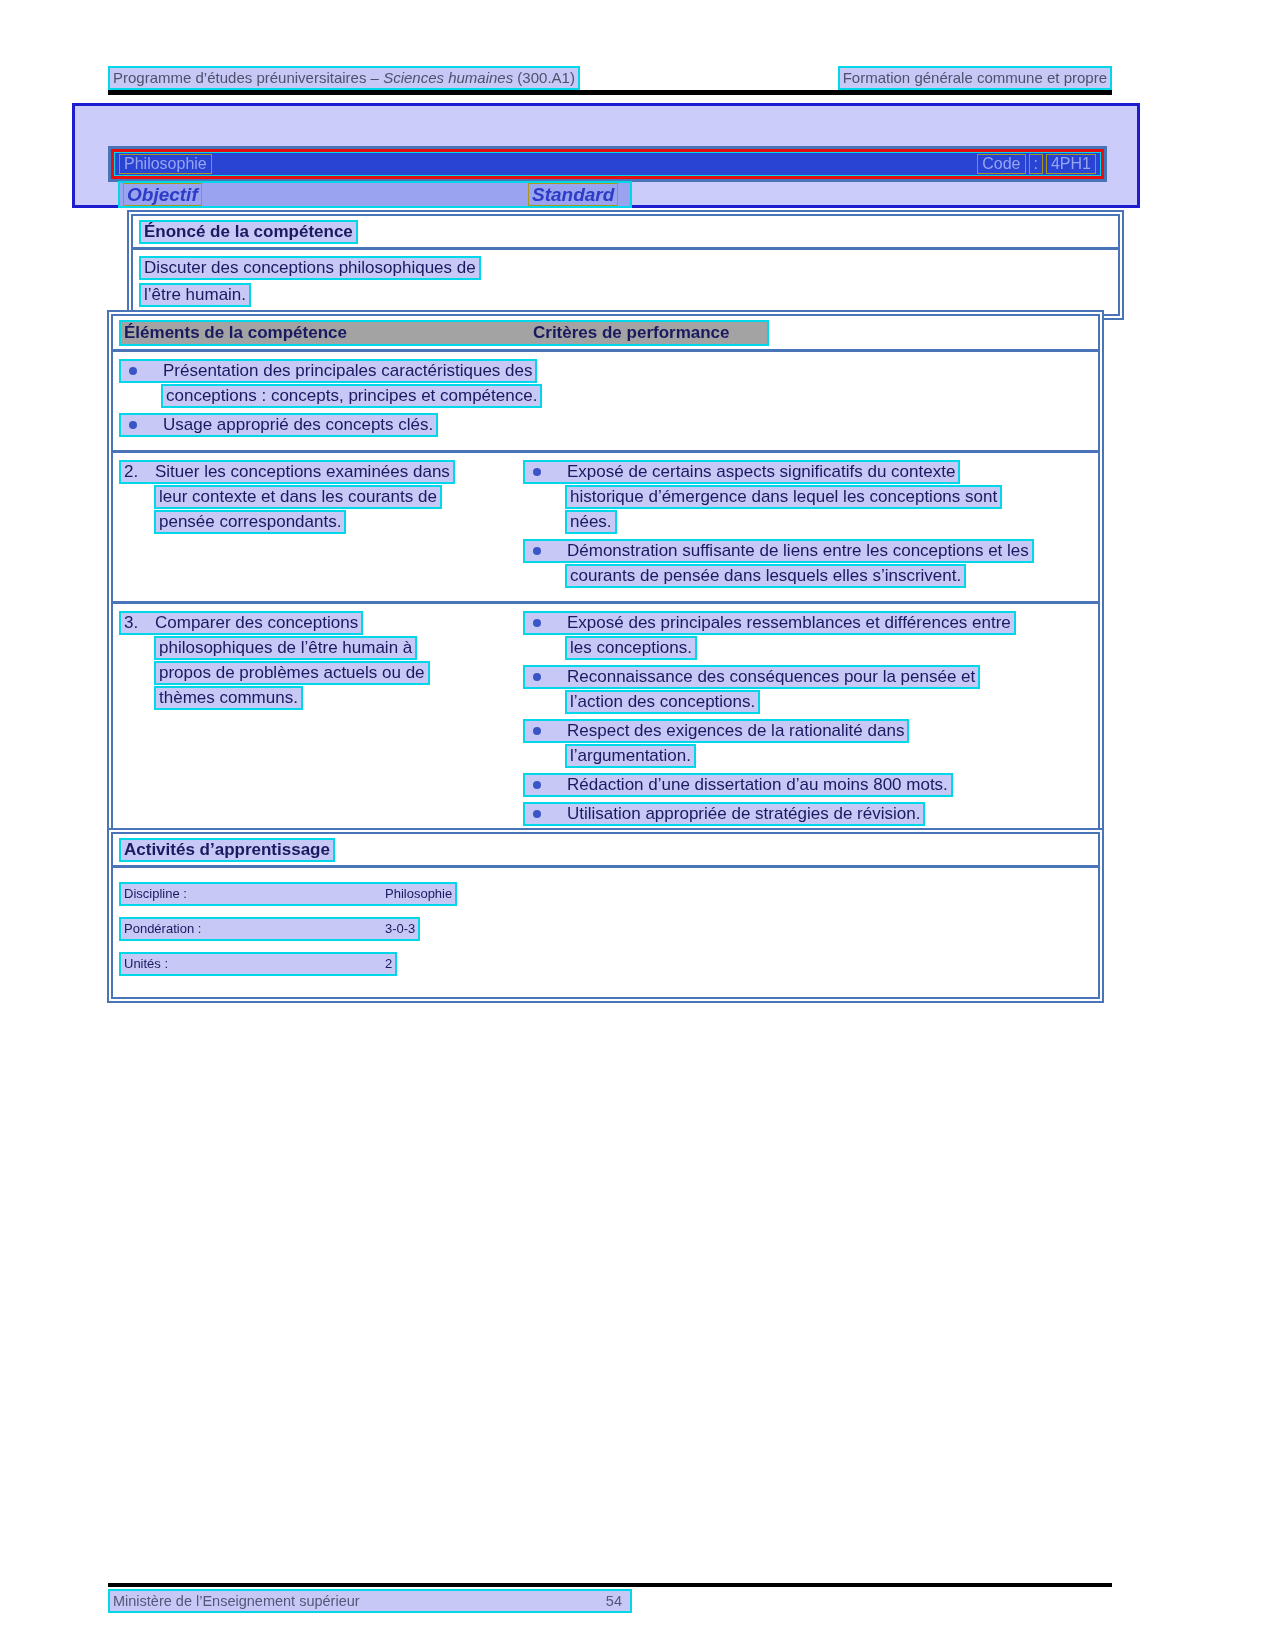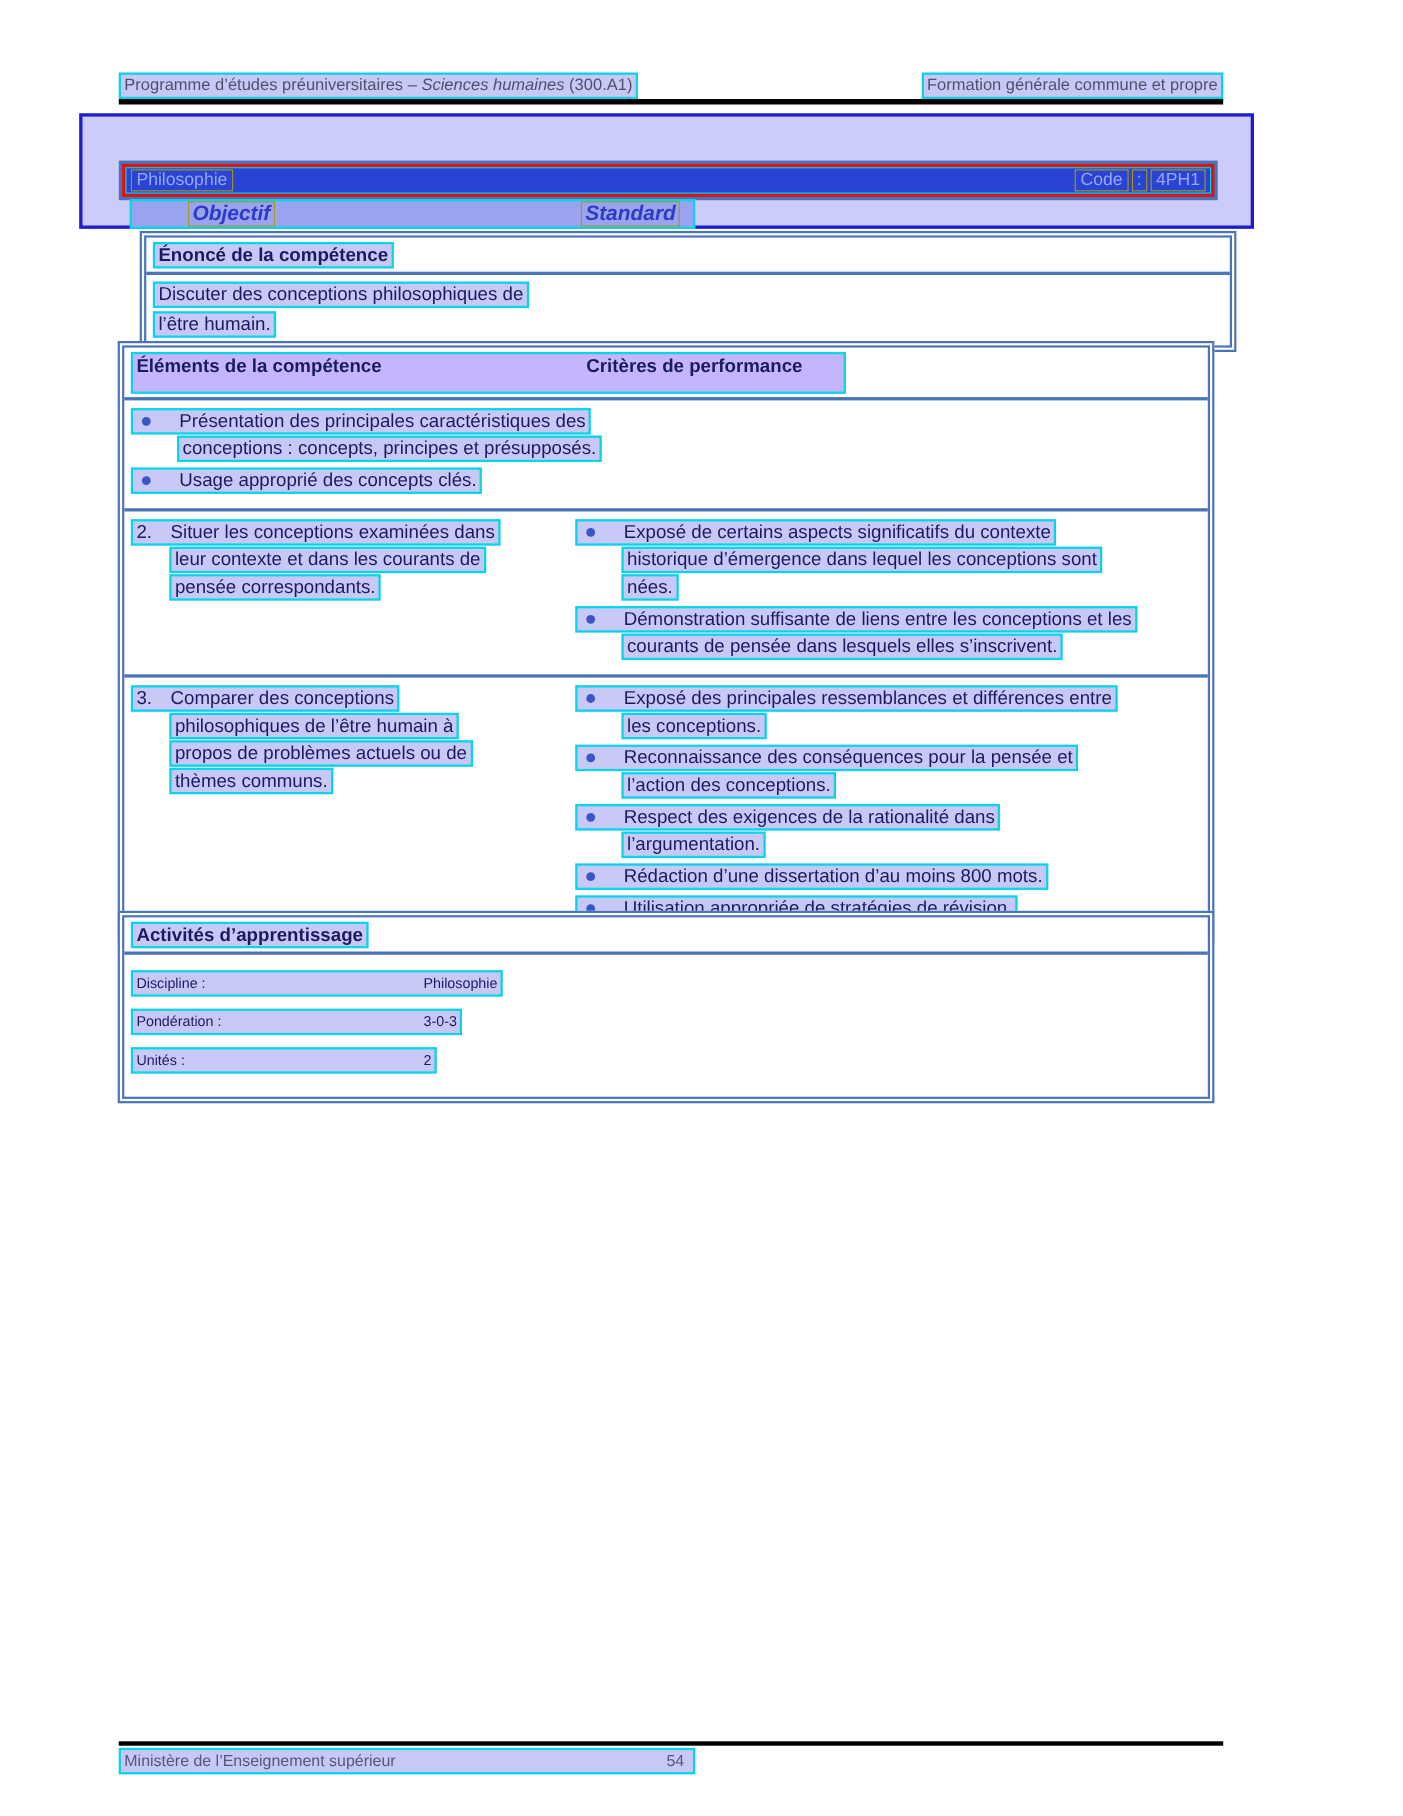--- a/index.html
+++ b/index.html
@@ -18,35 +18,35 @@
 
   
   .header-box { position: absolute; top: 103px; left: 72px; width: 1068px; height: 105px; background: #ccccfa; border: 3px solid #1d1dcf; }
   .titlebar-outer { position: absolute; left: 33px; top: 40px; width: 999px; background: #4a74b8; padding: 3px; }
   .titlebar-red { border: 3px solid #e60f0f; }
   .titlebar-inner { background: #2944d2; border: 1px solid #00d8ea; height: 24px; display: flex; justify-content: space-between; align-items: center; padding: 0 4px; }
   .wordbox { border: 1px solid #a8971c; color: #98a4f4; font-size: 16px; padding: 0 4px; line-height: 18px; display: inline-block; }
   .code-group { display: flex; gap: 3px; }
   .col-band { position: absolute; left: 43px; top: 75px; width: 514px; height: 27px; background: #99a3ef; border: 2px solid #00d8ea; }
   .colword { position: absolute; top: 0px; font-weight: bold; font-style: italic; font-size: 19px; color: #2c3cc6; border: 1px solid #a8971c; padding: 0 3px; line-height: 21px; }
-  .colword.obj { left: 3px; margin-left: 48px; }
+  .colword.obj { left: 3px; }
   .colword.std { left: 408px; }
 
   
   .sect { position: absolute; left: 107px; width: 997px; border: 6px double #4a74b8; background: #ffffff; }
   .sect-head { padding: 4px 6px 3px 6px; border-bottom: 3px solid #4a74b8; }
   .sect-head .hl { font-size: 17px; }
   .sect-body { padding: 6px 6px 4px 6px; }
   .line { height: 27px; font-size: 17px; white-space: nowrap; }
 
   .enonce { top: 210px; min-height: 90px; margin-left: 20px; }
 
   
   .ctable { top: 310px; }
-  .thead-band { position: relative; display: block; width: 650px; background: #c4b5fd; border: 2px solid #00d8ea; height: 38px; padding: 0 3px; font-size: 17px; color: #1a1a60; line-height: 22px; }
+  .thead-band { position: relative; display: block; width: 650px; background: #a3a3a3; border: 2px solid #00d8ea; height: 26px; padding: 0 3px; font-size: 17px; color: #1a1a60; line-height: 22px; }
   .th-right { position: absolute; left: 412px; top: 0; line-height: 22px; }
   .trow { display: flex; padding: 6px 8px 13px 6px; }
   .trow + .trow { border-top: 3px solid #4a74b8; }
   .cell-el { width: 404px; }
   .cell-cr { flex: 1; }
   .trow .line { height: 25px; line-height: 25px; }
   .num { display: inline-block; width: 31px; }
   .cont { margin-left: 35px; }
   .cont-c { margin-left: 42px; }
   .crit-item { margin-top: 4px; }
@@ -109,21 +109,21 @@
       <span class="thead-band">
         <span class="bold">Éléments de la compétence</span>
         <span class="th-right bold">Critères de performance</span>
       </span>
     </div>
 
     <div class="trow">
       <div class="cell-cr">
         <div class="crit-item">
           <div class="line"><span class="hl"><span class="bullet"></span><span>Présentation des principales caractéristiques des</span></span></div>
-          <div class="line cont-c"><span class="hl">conceptions : concepts, principes et présupposés.</span></div>
+          <div class="line cont-c"><span class="hl">conceptions : concepts, principes et compétence.</span></div>
         </div>
         <div class="crit-item">
           <div class="line"><span class="hl"><span class="bullet"></span><span>Usage approprié des concepts clés.</span></span></div>
         </div>
       </div>
     </div>
 
     <div class="trow">
       <div class="cell-el">
         <div class="line"><span class="hl"><span class="num">2.</span><span>Situer les conceptions examinées dans</span></span></div>

